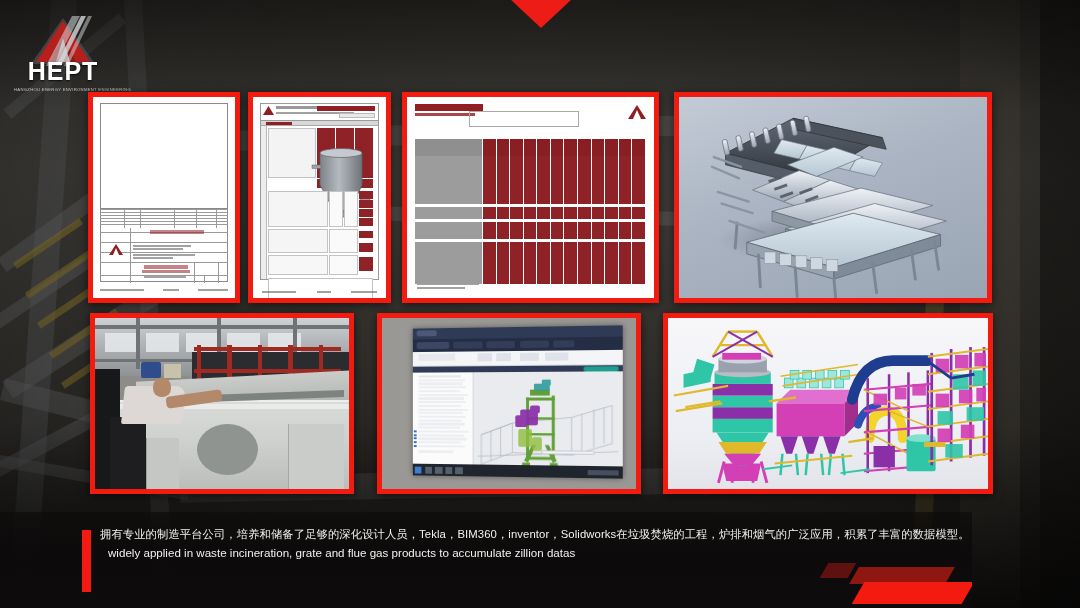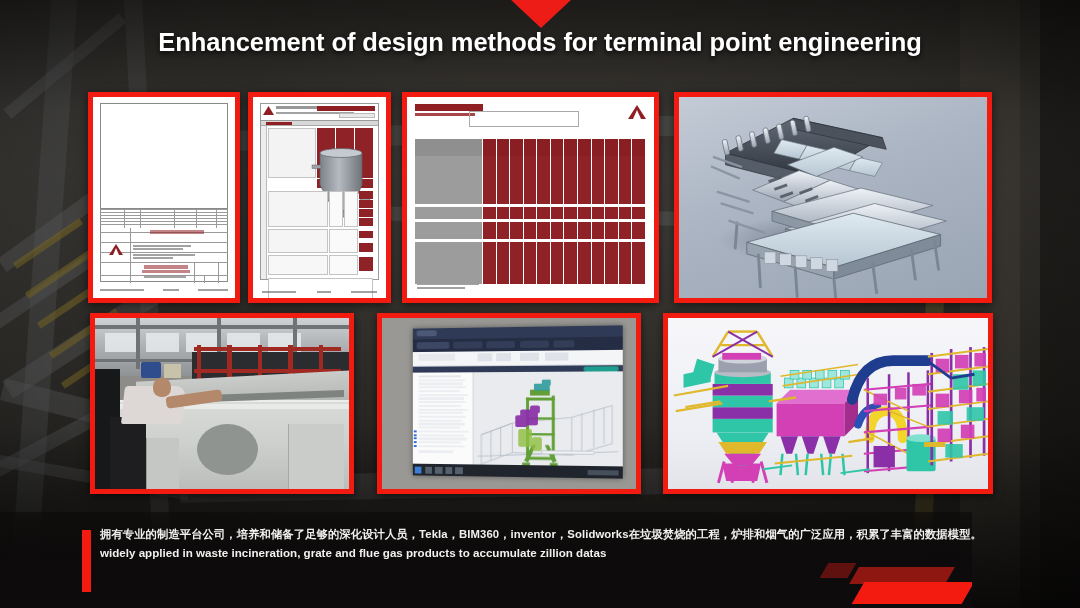--- a/index.html
+++ b/index.html
@@ -156,26 +156,26 @@
   .bim-canvas { position:absolute; left:30%; top:30%; right:0; bottom:8%; background:#e9ebee; }
   .bim-taskbar { position:absolute; left:0; bottom:0; width:100%; height:8%; background:#20242c; }
   .bim-toolpill { position:absolute; left:46%; bottom:12%; width:36%; height:5%;
     background:#f2f3f5; border:1px solid #c6cad1; border-radius:3px; }
 
   
   .tek { position:absolute; inset:0; background:linear-gradient(180deg,#f7f7fa 0%,#eceef3 70%,#e2e4ea 100%); }
 
   
   .caption-zone { position:absolute; left:0; bottom:0; width:972px; height:96px;
-    background:linear-gradient(180deg, rgba(14,12,11,.72) 0%, rgba(12,10,10,.94) 45%, #0d0b0b 100%);font-weight:bold; }
+    background:linear-gradient(180deg, rgba(14,12,11,.72) 0%, rgba(12,10,10,.94) 45%, #0d0b0b 100%); }
   .cap-bar { position:absolute; left:82px; top:18px; width:9px; height:62px; background:#f31b10; }
   .cap-text { position:absolute; left:100px; top:14px; width:900px; color:#f2f0ee; }
   .cap-zh { font-size:11.3px; line-height:1.55; letter-spacing:.1px; }
   .cap-en1 { font-size:11.6px; line-height:1.62; }
-  .cap-en2 { font-size:11.6px; line-height:1.62; }
+  .cap-en2 { font-size:11.6px; line-height:1.62;margin-left:8px; }
   .corner { position:absolute; bottom:0; right:0; width:160px; height:62px; overflow:hidden; }
   .cp { position:absolute; }
   .cp1 { right:22px; bottom:24px; width:96px; height:17px; background:#8e1712; transform:skewX(-30deg); }
   .cp2 { right:4px;  bottom:4px;  width:110px; height:22px; background:#f31b10; transform:skewX(-30deg); }
   .cp3 { right:120px; bottom:30px; width:28px; height:15px; background:#5f110f; transform:skewX(-30deg); }
 </style>
 </head>
 <body>
 
 <div id="slide">
@@ -200,23 +200,37 @@
       <div class="ylad y1"></div>
       <div class="ylad y2"></div>
     <div class="ylad y3"></div>
       <div class="ylad y4"></div>
     <div class="ybar"></div>
     <div class="darkhaze"></div>
   </div>
 
   <div class="top-arrow"></div>
 
+  <div class="logo">
+    <svg class="logo-mark" viewBox="0 0 70 50">
+      <polygon points="35,2 67,48 3,48" fill="#5a5d61" opacity=".55"></polygon>
+      <polygon points="35,5 62,46 8,46" fill="#b5201c"></polygon>
+      <polygon points="35,20 48,46 22,46" fill="#8e1713"></polygon>
+      <polygon points="35,22 42,46 28,46" fill="#cfd2d6" opacity=".8"></polygon>
+      <g fill="#d4d7da">
+        <polygon points="44,0 52,0 26,50 18,50" opacity=".55"></polygon>
+        <polygon points="53,0 58,0 33,50 28,50" opacity=".8"></polygon>
+        <polygon points="60,0 64,0 40,50 36,50" opacity=".5"></polygon>
+      </g>
+    </svg>
+    <div class="logo-text">HEPT</div>
+    <div class="logo-sub">HANGZHOU ENERGY ENVIRONMENT ENGINEERING</div>
+  </div>
 
   <div class="title-wrap">
-    <div class="title-en">Enhancement of design methods for terminal point engineering</div>
   </div>
 
   <div class="frame" style="left:88px; top:92px; width:152px; height:211px;">
     <div class="frame-inner">
       <div class="dwg">
         <div class="dwg-border"></div>
         <div class="dwg-rows">
           <div class="dwg-r" style="top:0;"></div>
           <div class="dwg-r" style="top:3px;"></div>
           <div class="dwg-r" style="top:6px;"></div>

